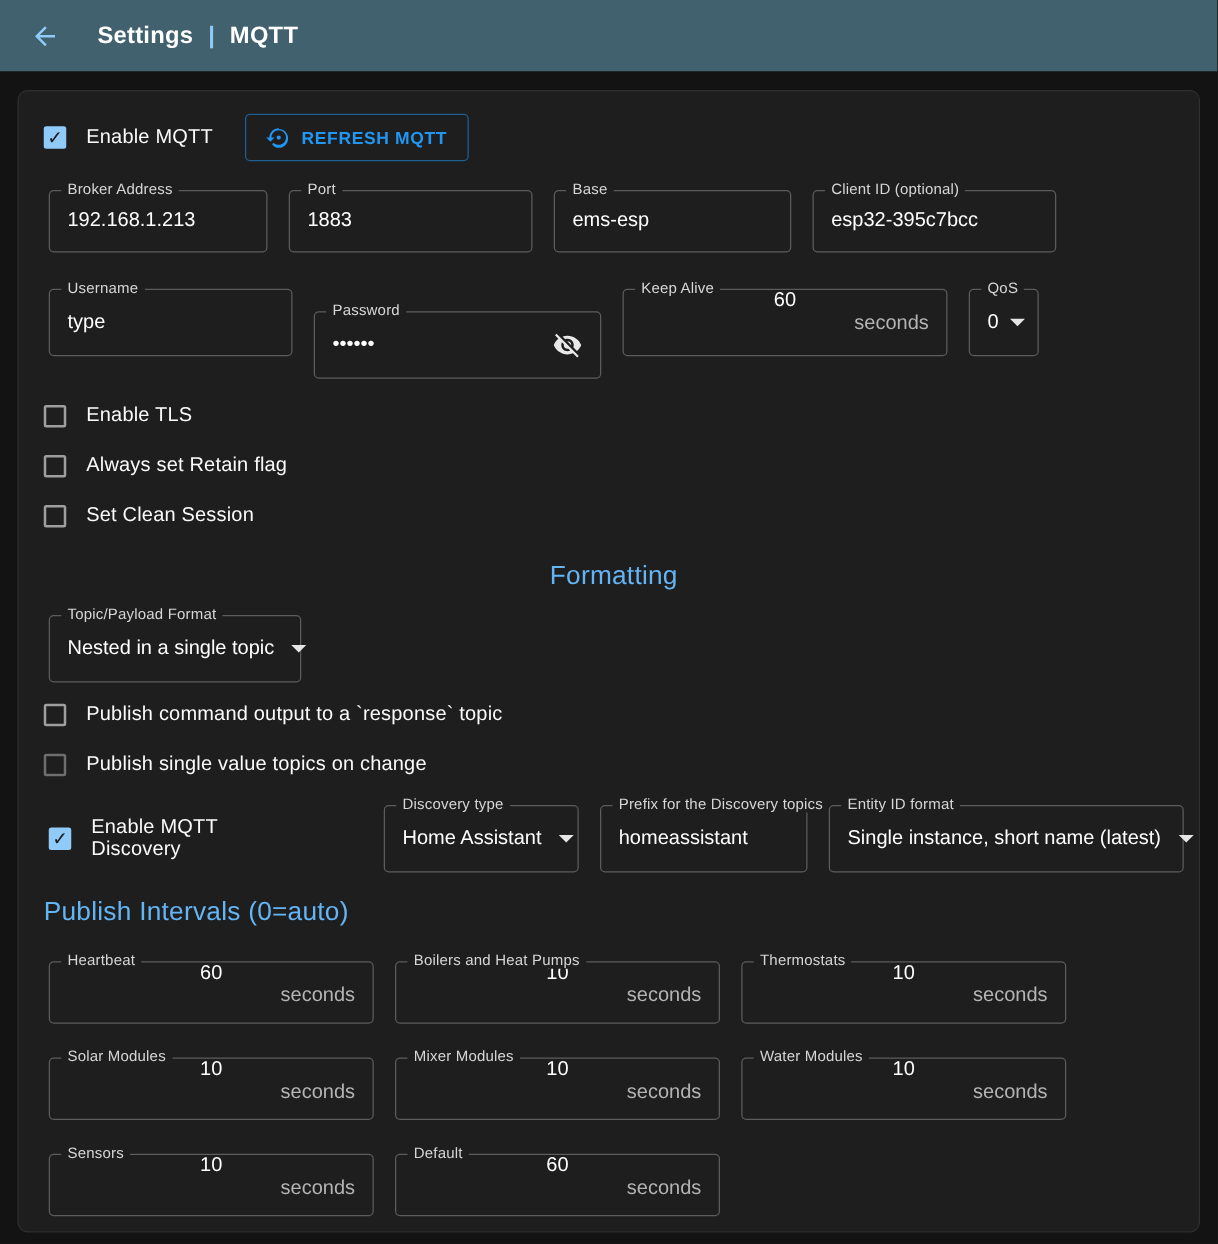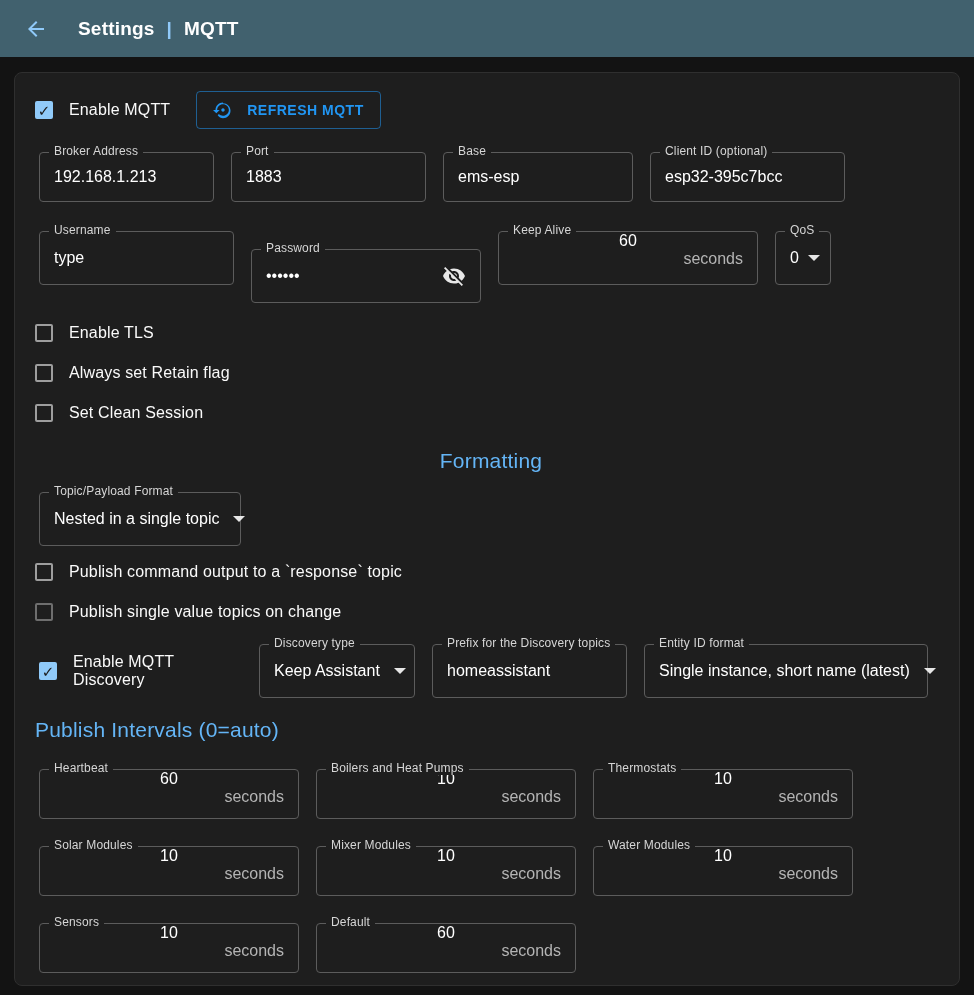--- a/index.html
+++ b/index.html
@@ -51,21 +51,21 @@
   }
   .cb.dim { border-color: #6e6e6e; }
   .cb.checked {
     background: #90caf9;
     border-color: #90caf9;
   }
   .cb .check { color: #1b1b1b; font-size: 15px; font-weight: 700; line-height: 1; }
   .cb-label { font-size: 16px; color: #fafafa; letter-spacing: 0.15px; }
   
   .btn-outlined {
-    display: inline-flex; align-items: center; gap: 14px;
+    display: inline-flex; align-items: center; gap: 8px;
     height: 38px;
     padding: 0 16px;
     border: 1px solid rgba(33,150,243,0.55);
     border-radius: 4px;
     color: #2196f3;
     font-size: 14px; font-weight: 700; letter-spacing: 0.5px;
     background: transparent;
     cursor: pointer;
   }
   
@@ -96,21 +96,21 @@
     width: 0; height: 0;
     border-left: 6px solid transparent;
     border-right: 6px solid transparent;
     border-top: 6px solid #e6e6e6;
   }
   .dd-arrow.near { margin-left: 14px; }
   .eye { margin-left: auto; width: 24px; height: 24px; cursor: pointer; display: inline-flex; }
   
   .w175 { width: 175px; } .w195 { width: 195px; } .w190 { width: 190px; }
   .w230 { width: 230px; margin-top: 18px; } .w260 { width: 260px; flex-direction: column; } .w55 { width: 56px; padding: 0 10px 0 14px; }
-  .w202 { width: 202px; } .w155 { width: 156px; } .w283 { width: 284px; }
+  .w202 { width: 202px; } .w155 { width: 156px; margin-left: 48px; } .w283 { width: 284px; }
   
   .section-title {
     color: #64b5f6;
     font-size: 21px;
     font-weight: 400;
     letter-spacing: 0.2px;
   }
   .fmt-title { margin-top: 16px; margin-left: 8px; text-align: center; }
   .int-title { margin-top: 20px; margin-left: 8px; }
   .fmt-select-row { margin-top: 19px; }
@@ -234,21 +234,21 @@
 
   <div class="row disc-row pad-left">
     <label class="cbrow">
       <span class="cb checked">
           <span class="check">✓</span>
         </span>
       <span class="cb-label">Enable MQTT Discovery</span>
     </label>
     <div class="field tall w155">
       <span class="flabel">Discovery type</span>
-      <span class="fvalue">Keep Assistant</span>
+      <span class="fvalue">Home Assistant</span>
       <span class="dd-arrow near"></span>
     </div>
     <div class="field tall w195">
       <span class="flabel">Prefix for the Discovery topics</span>
       <span class="fvalue">homeassistant</span>
     </div>
     <div class="field tall w283">
       <span class="flabel">Entity ID format</span>
       <span class="fvalue">Single instance, short name (latest)</span>
       <span class="dd-arrow near"></span>

